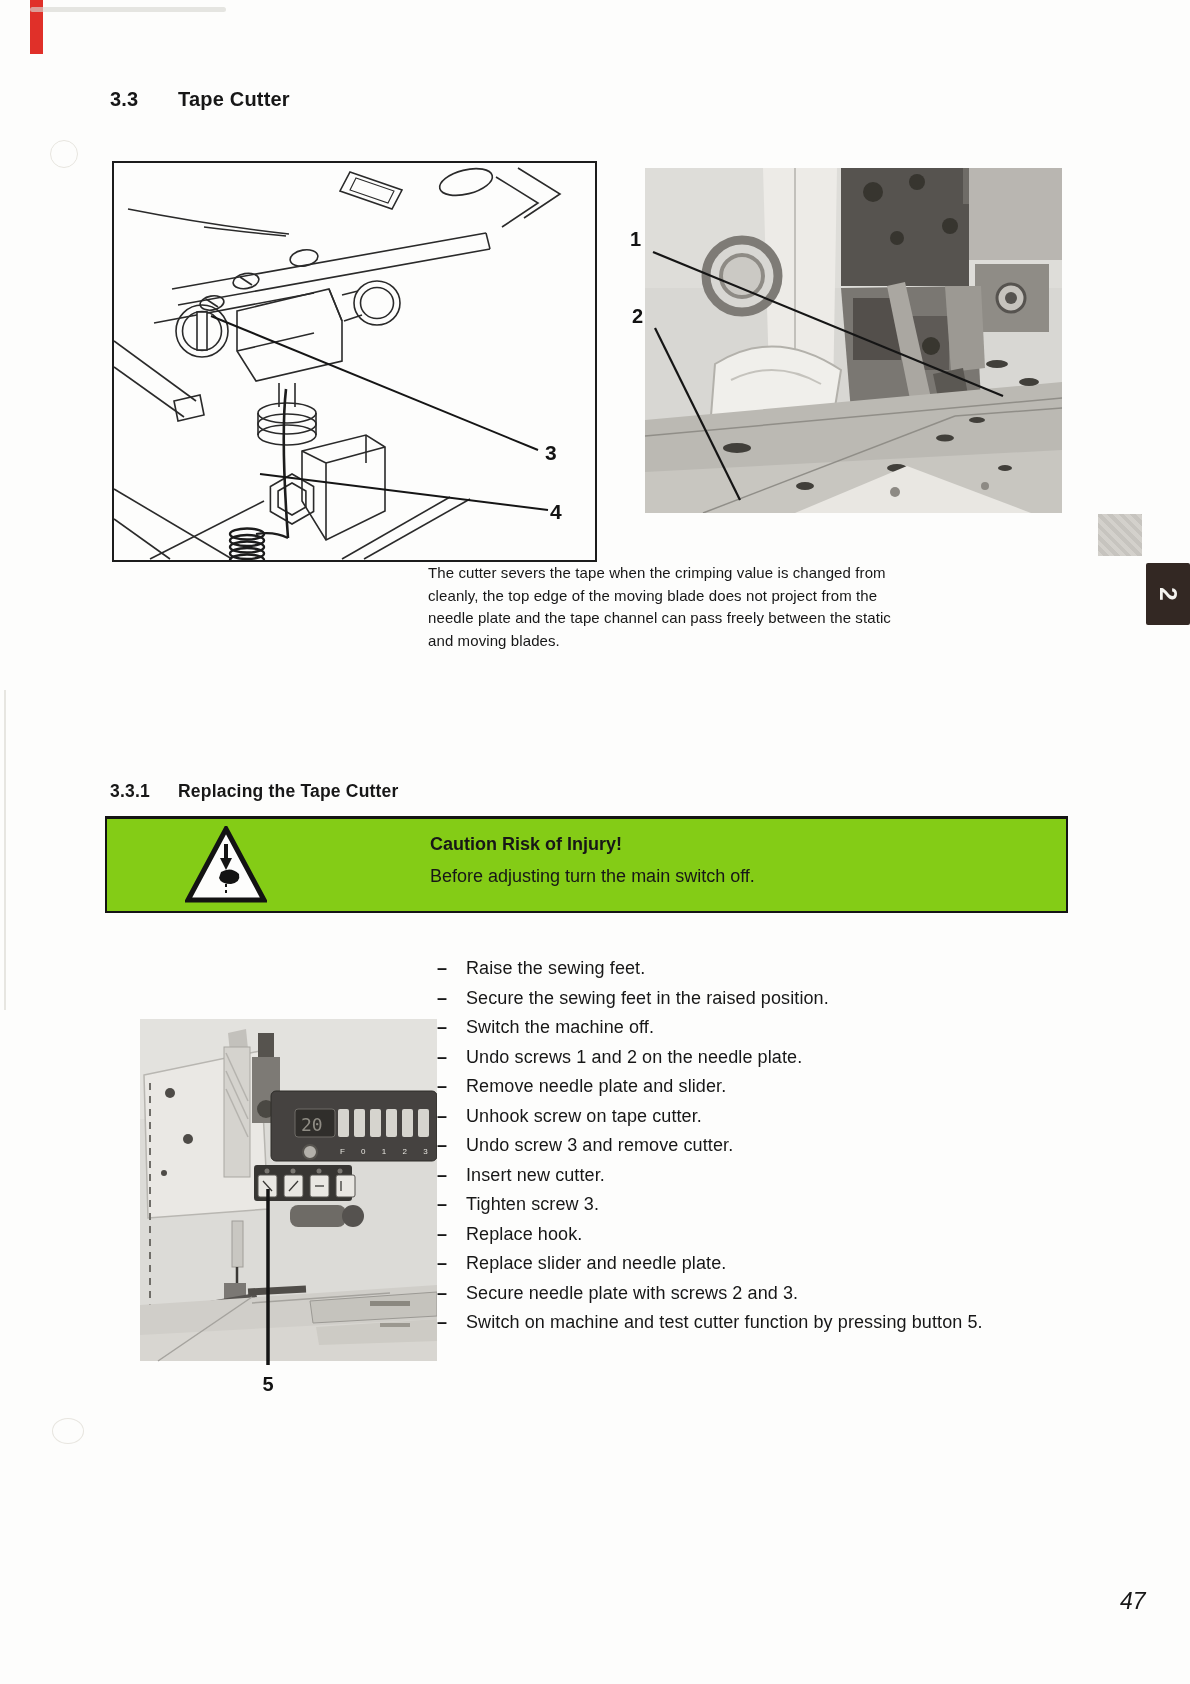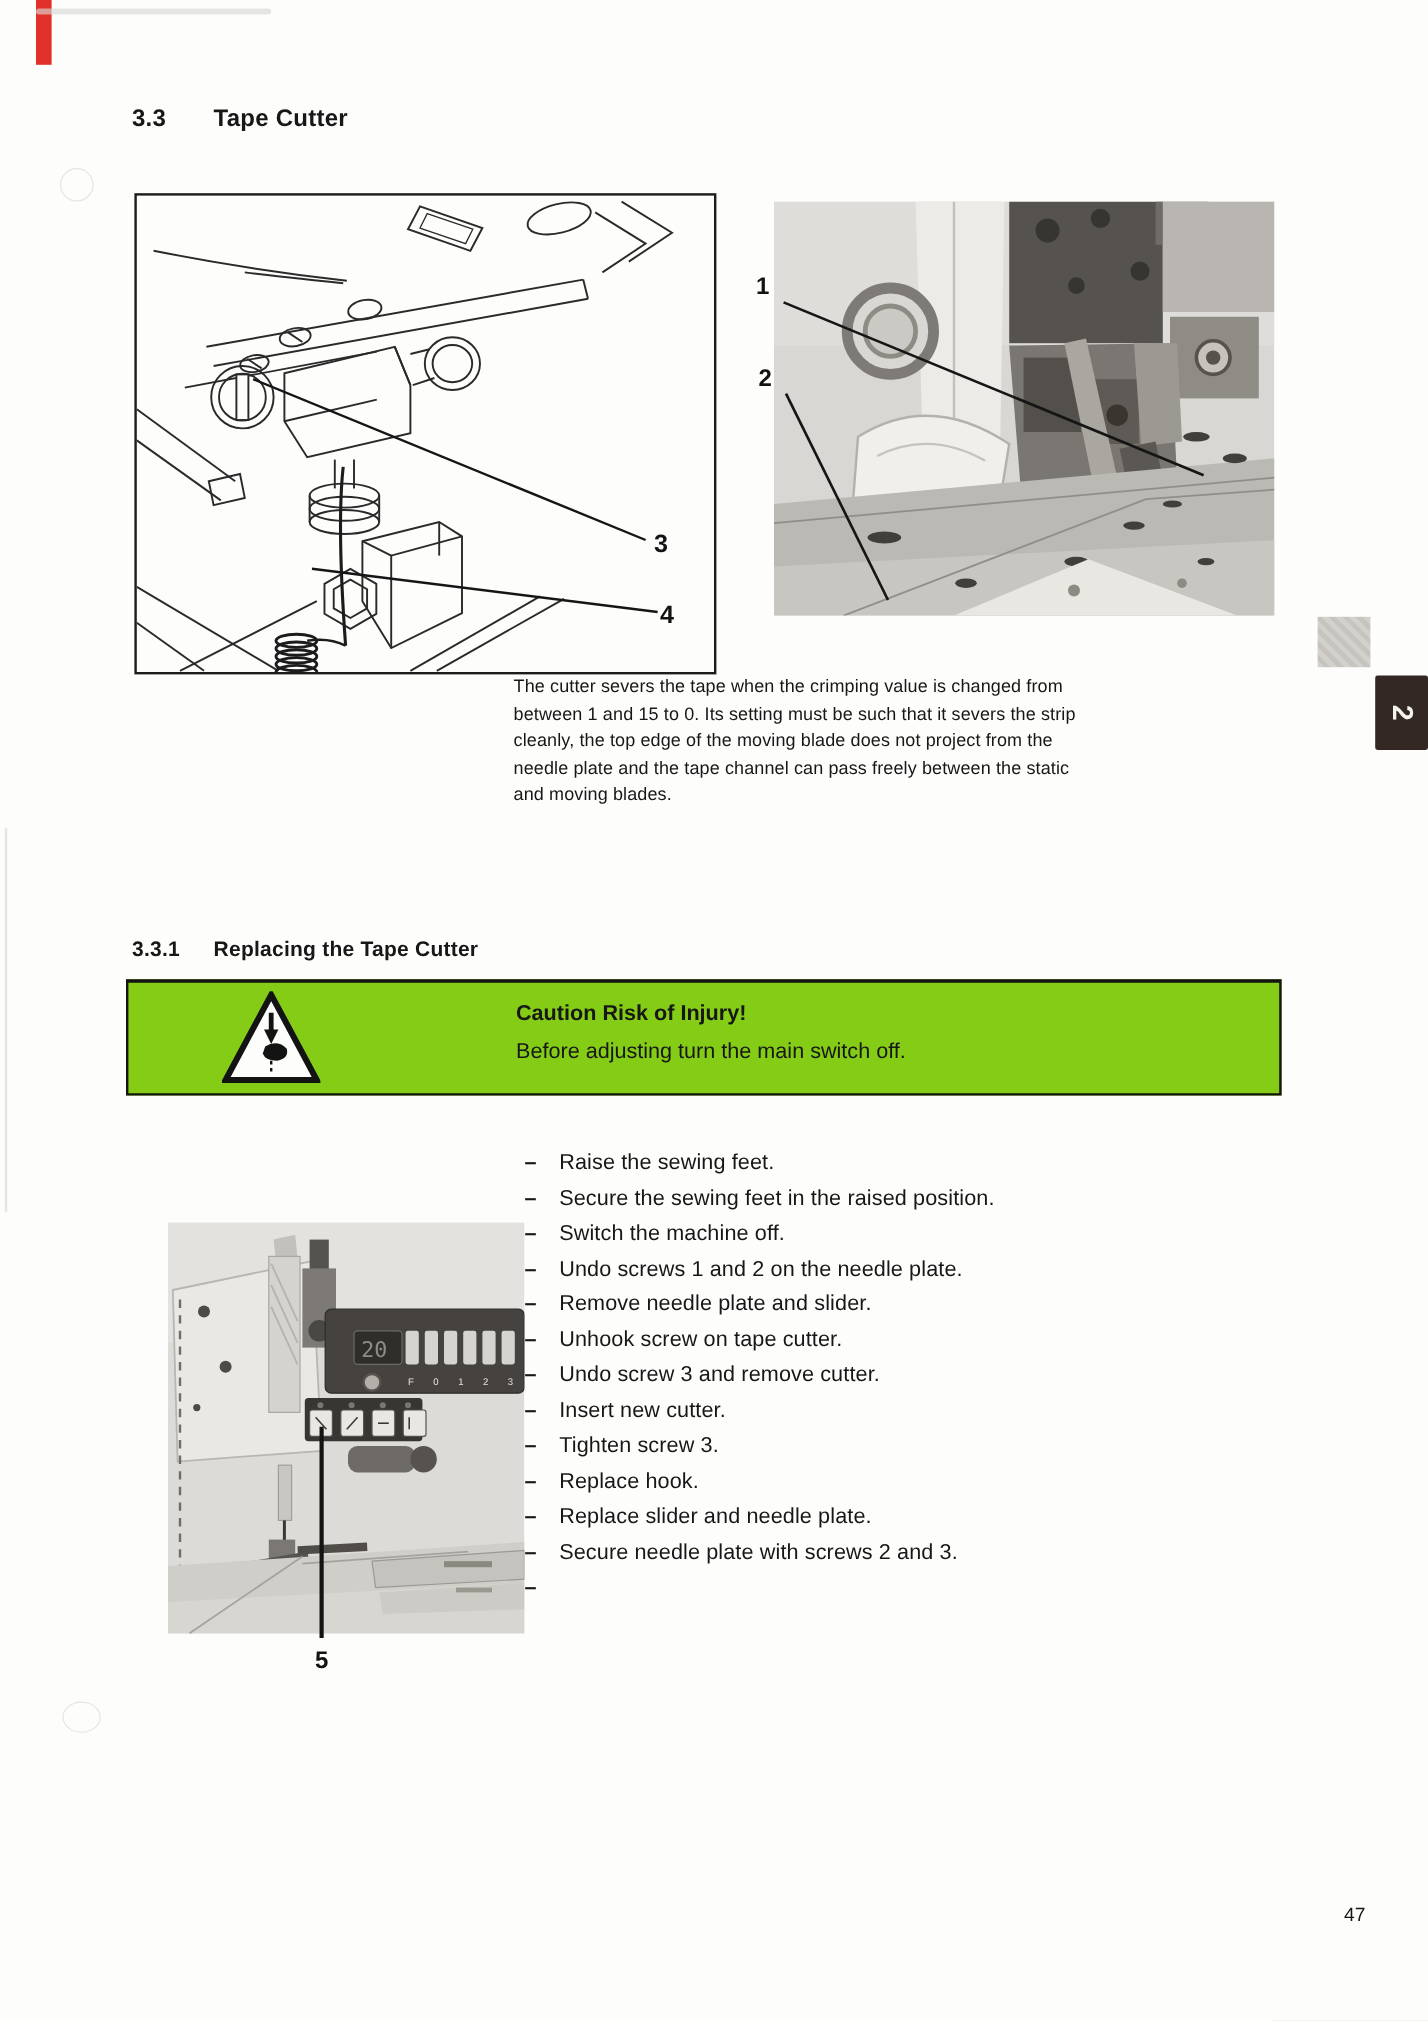--- a/index.html
+++ b/index.html
@@ -34,21 +34,21 @@
   
   .fig-label{font-weight:bold;font-size:20px;color:#131313;}
   
   .smudge{background:#d9d8d3;opacity:.65;border-radius:3px;}
   .faint-ring{border:1.5px solid #e4e2dc;border-radius:50%;opacity:.9;}
   .texture-square{
     background:repeating-linear-gradient(45deg,#ccc9c3 0 4px,#bdbab4 4px 8px);
     opacity:.85;
   }
   .red-mark{background:#e03029;}
-  .page-num{font-size:16px;}
+  .page-num{font-size:23px;font-style:italic;}
   .margin-line{background:#e7e6e1;}
 </style>
 </head>
 <body>
 
 <div class="page">
 
   <div class="abs red-mark" style="left:30px;top:0;width:13px;height:54px;"></div>
   <div class="abs smudge" style="left:30px;top:7px;width:196px;height:5px;"></div>
   <div class="abs faint-ring" style="left:50px;top:140px;width:26px;height:26px;"></div>
@@ -209,21 +209,20 @@
     <div class="abs fig-label" style="left:57px;top:137px;">2</div>
   </div>
 
   <div class="abs chapter-tab" style="left:1146px;top:563px;width:44px;height:62px;">
     <span>2</span>
   </div>
 
   <div class="abs para" style="left:428px;top:562px;width:650px;">
 
   <div class="para-line">The cutter severs the tape when the crimping value is changed from</div>
-      <div class="para-line">between 1 and 15 to 0. Its setting must be such that it severs the strip</div>
       <div class="para-line">cleanly, the top edge of the moving blade does not project from the</div>
       <div class="para-line">needle plate and the tape channel can pass freely between the static</div>
       <div class="para-line">and moving blades.</div>
     </div>
 
   <div class="abs h-row h-sub" style="left:110px;top:781px;">
     <span class="h-num">3.3.1</span>
     <span>Replacing the Tape Cutter</span>
   </div>
 
@@ -296,20 +295,21 @@
         <span>Replace slider and needle plate.</span>
       </div>
 
       <div class="step-row">
         <span class="step-dash">–</span>
         <span>Secure needle plate with screws 2 and 3.</span>
       </div>
 
       <div class="step-row">
         <span class="step-dash">–</span>
+        <span>Switch on machine and test cutter function by pressing button 5.</span>
       </div>
     </div>
 
   <div class="abs" style="left:140px;top:1013px;width:357px;height:400px;">
     <svg width="297" height="362" viewBox="0 0 297 362">
       <rect x="0" y="6" width="297" height="342" fill="#dcdbd7"></rect>
       <rect x="0" y="6" width="297" height="100" fill="#e3e2de"></rect>
 
       <polygon points="4,62 120,38 128,196 8,205" fill="#eae8e4" stroke="#b8b6b1" stroke-width="1.5"></polygon>
       <circle cx="30" cy="80" r="5" fill="#4e4b47"></circle>

